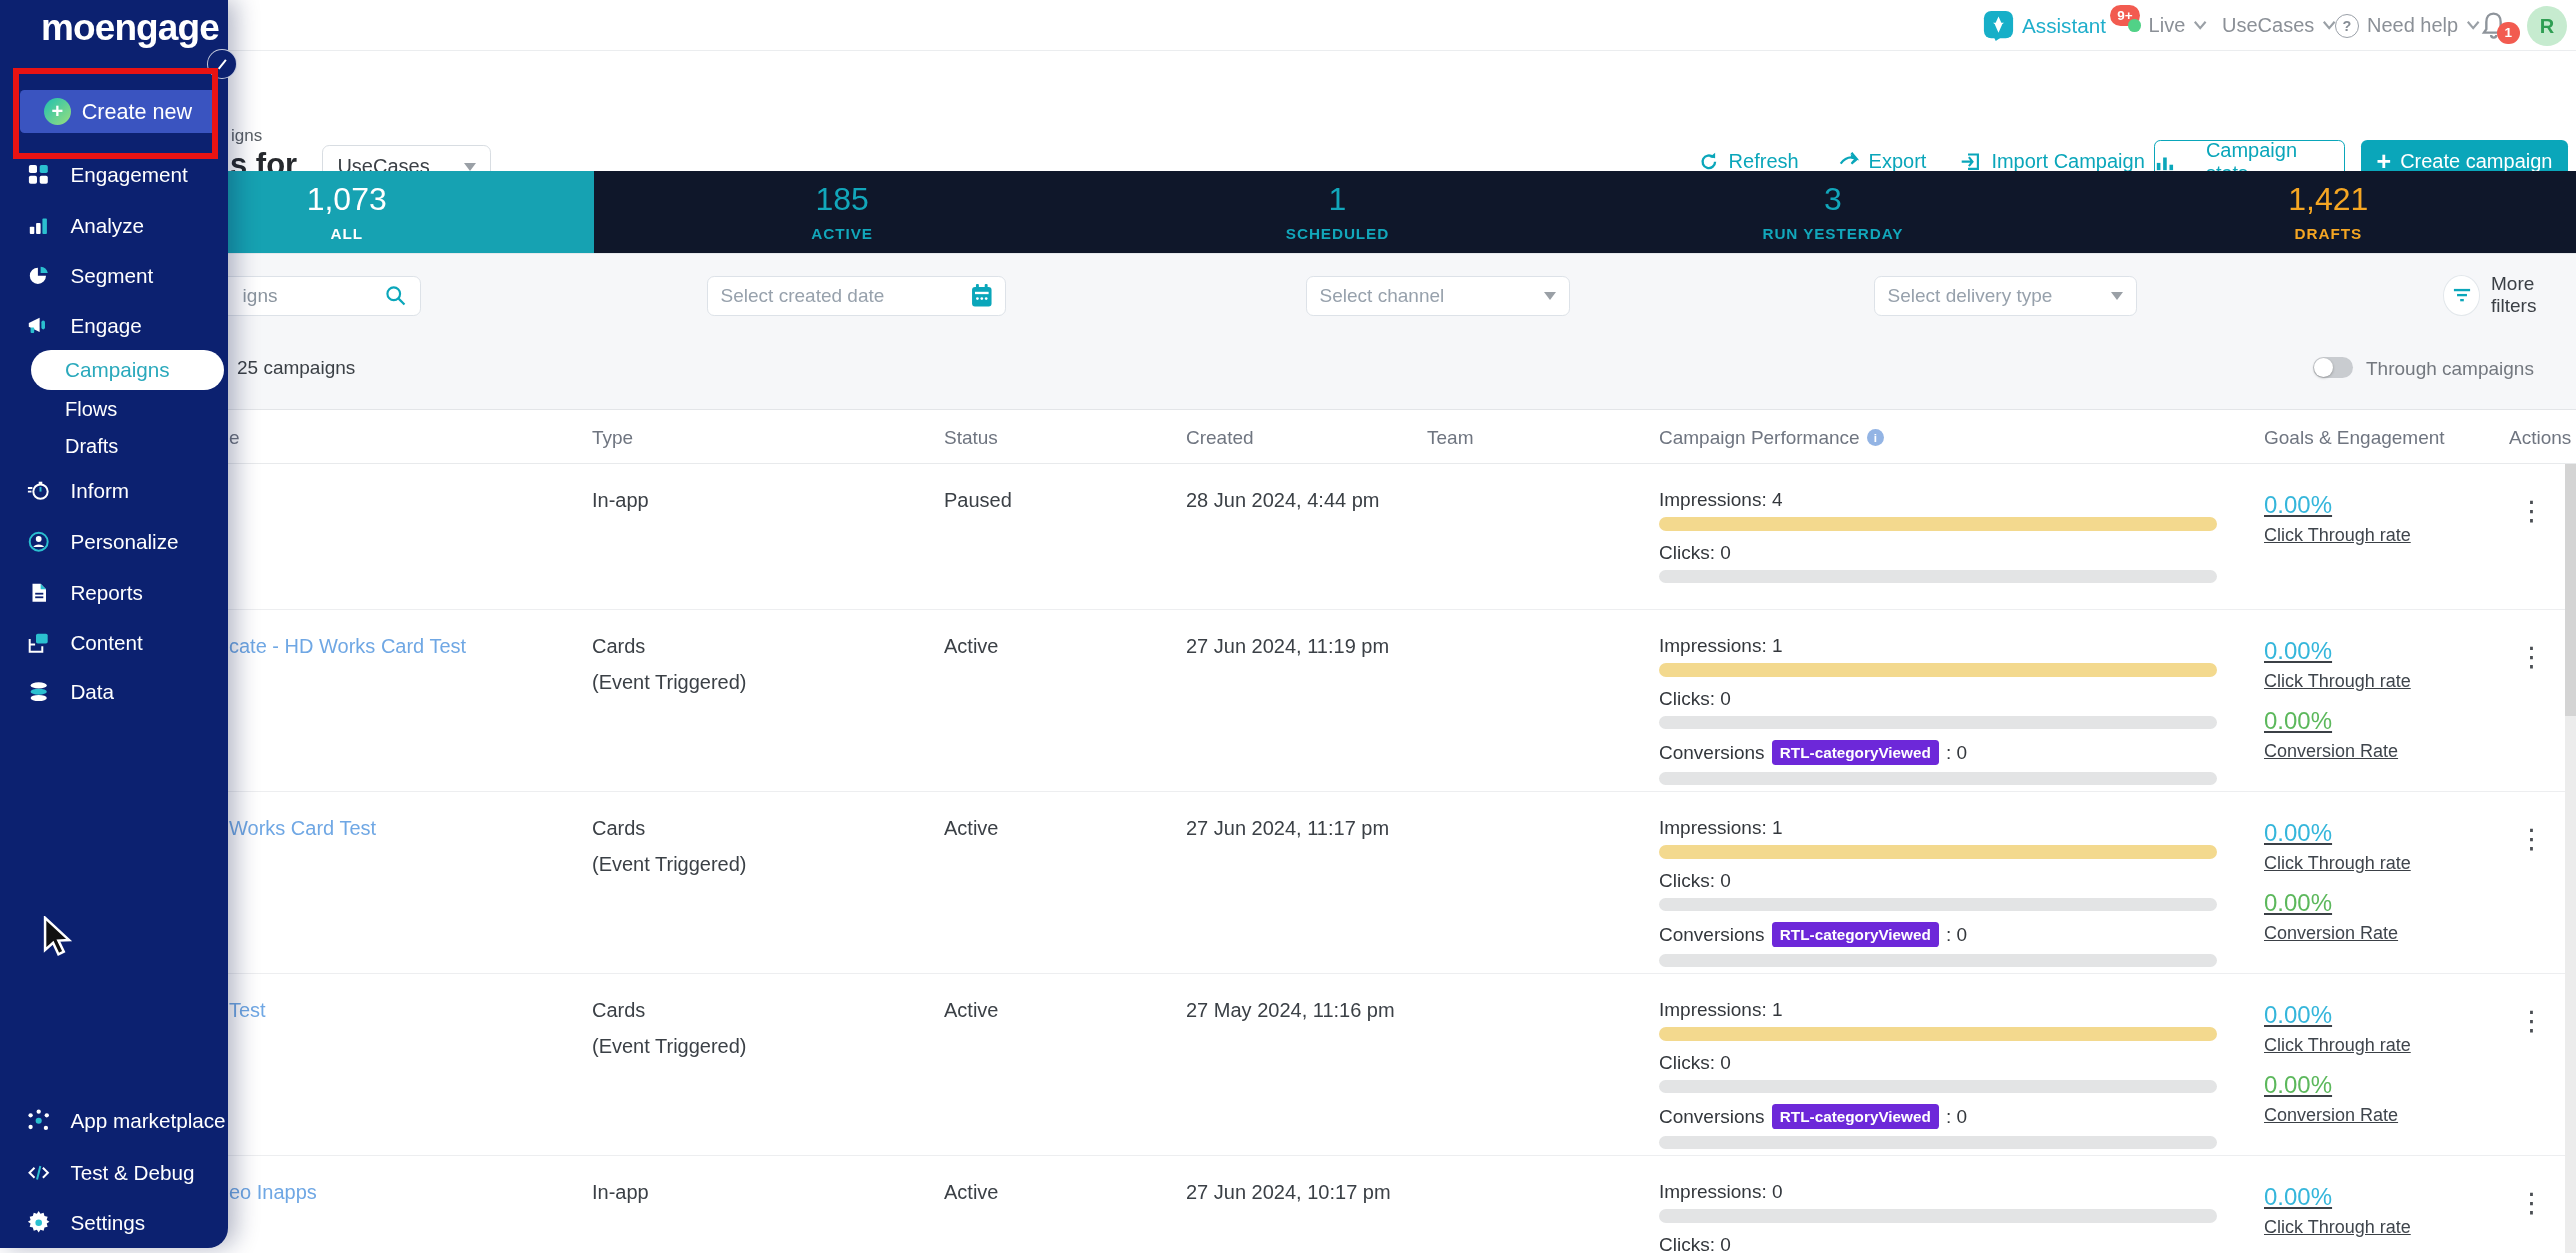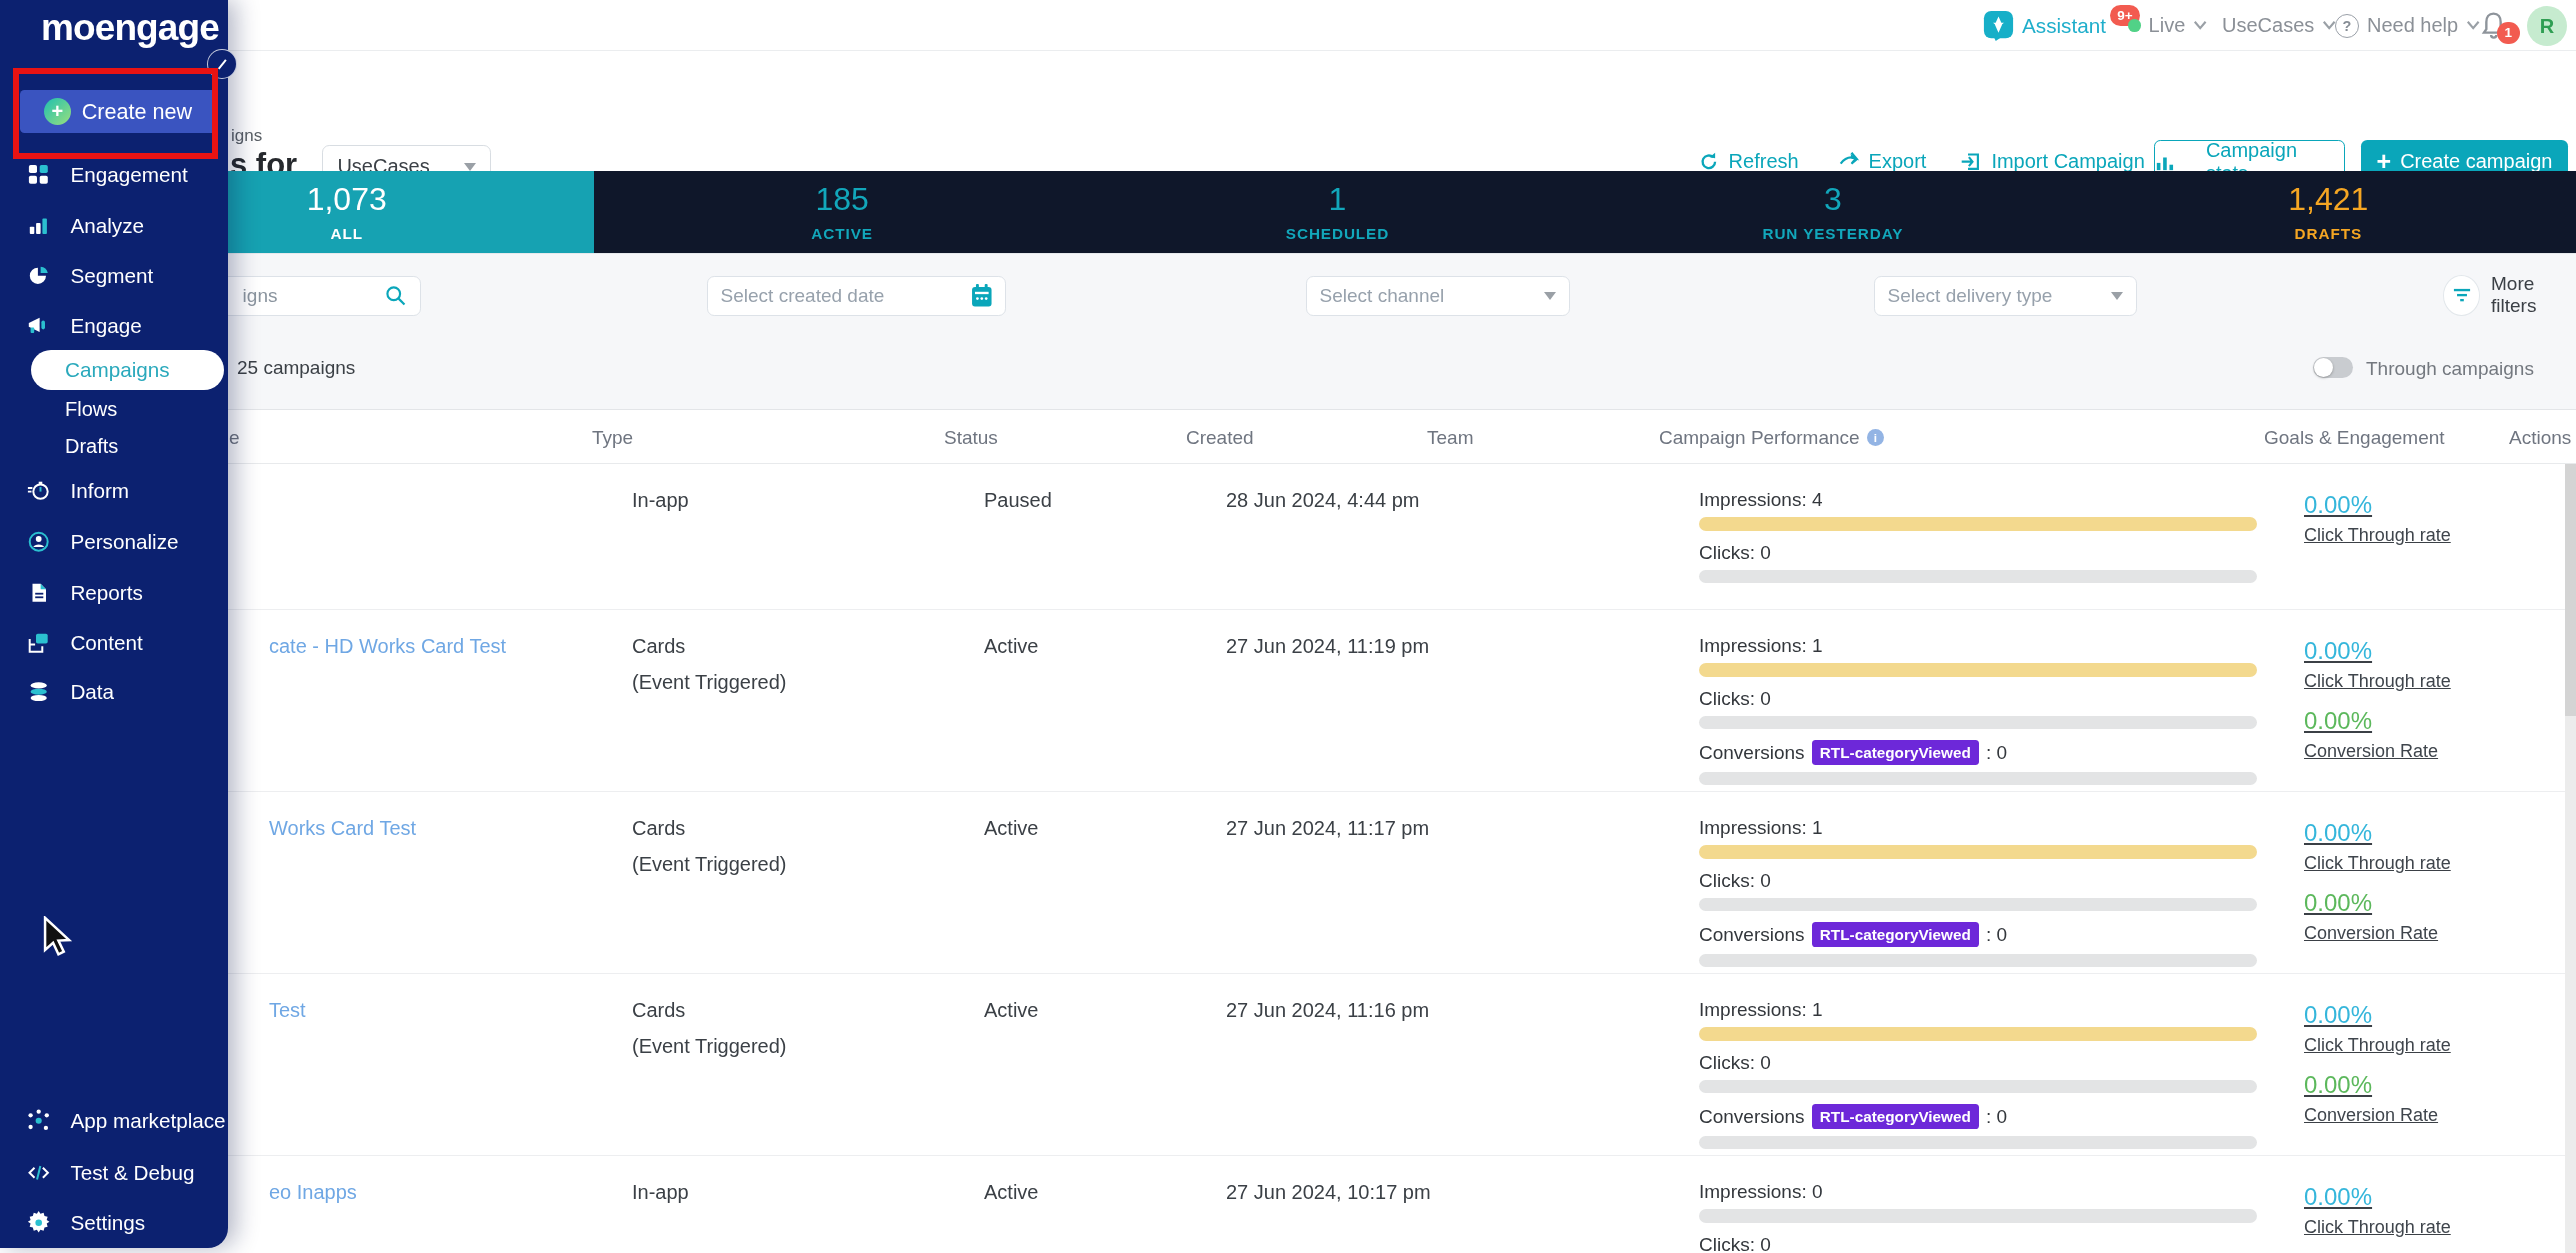--- a/index.html
+++ b/index.html
@@ -64,21 +64,21 @@
     background:#C9CCD0; }
   #toggle .knob { position:absolute; left:0.9px; top:0.9px; width:19px; height:19px; border-radius:50%;
     background:#fff; box-shadow:0 0.9px 2.7px rgba(0,0,0,.3); }
   #archived-lbl { position:absolute; left:2366px; top:358px; font-size:19px; color:#73787F; }
 
   
   #table { position:absolute; left:0; top:409px; width:2576px; bottom:0; background:#fff;
     border-top:0.9px solid #E3E5E8; }
   .t-head { position:relative; height:54px; border-bottom:0.9px solid #E8EAEC; font-size:19px; color:#6F7580; }
   .t-head > div { position:absolute; top:17px; }
-  .t-row { position:relative; border-bottom:0.9px solid #EDEEF0; font-size:20px;margin-left:40px; }
+  .t-row { position:relative; border-bottom:0.9px solid #EDEEF0; font-size:20px; }
   .cell { position:absolute; top:25px; }
   .c-name { left:229px; color:#6FA7E4; }
   .c-type { left:592px; } .c-type .l2 { margin-top:12.6px; }
   .c-status { left:944px; }
   .c-created { left:1186px; }
   .c-perf { left:1659px; width:559px; font-size:19px; color:#33373C; }
   .p-label { margin-bottom:6.3px; display:flex; align-items:center; gap:7.2px; }
   .bar { width:558px; height:13.5px; border-radius:7.2px; margin-bottom:10.8px; }
   .bar.yellow { background:#F3D98E; } .bar.gray { background:#E3E4E5; }
   .badge { background:#6d28d9; color:#fff; font-size:15.3px; font-weight:bold; border-radius:3.6px;
@@ -371,21 +371,21 @@
     <div class="cell c-kebab">⋮</div>
   </div>
 
   <div class="t-row" style="height:182px">
     <div class="cell c-name">Test</div>
     <div class="cell c-type">
       <div>Cards</div>
       <div class="l2">(Event Triggered)</div>
     </div>
     <div class="cell c-status">Active</div>
-    <div class="cell c-created">27 Jun 2024, 11:16 pm</div>
+    <div class="cell c-created">27 May 2024, 11:16 pm</div>
     <div class="cell c-perf">
       <div class="p-label">Impressions: 1</div>
       <div class="bar yellow"></div>
       <div class="p-label">Clicks: 0</div>
       <div class="bar gray"></div>
       <div class="p-label">
         <span>Conversions</span>
         <span class="badge">RTL-categoryViewed</span>
         <span>: 0</span>
       </div>

